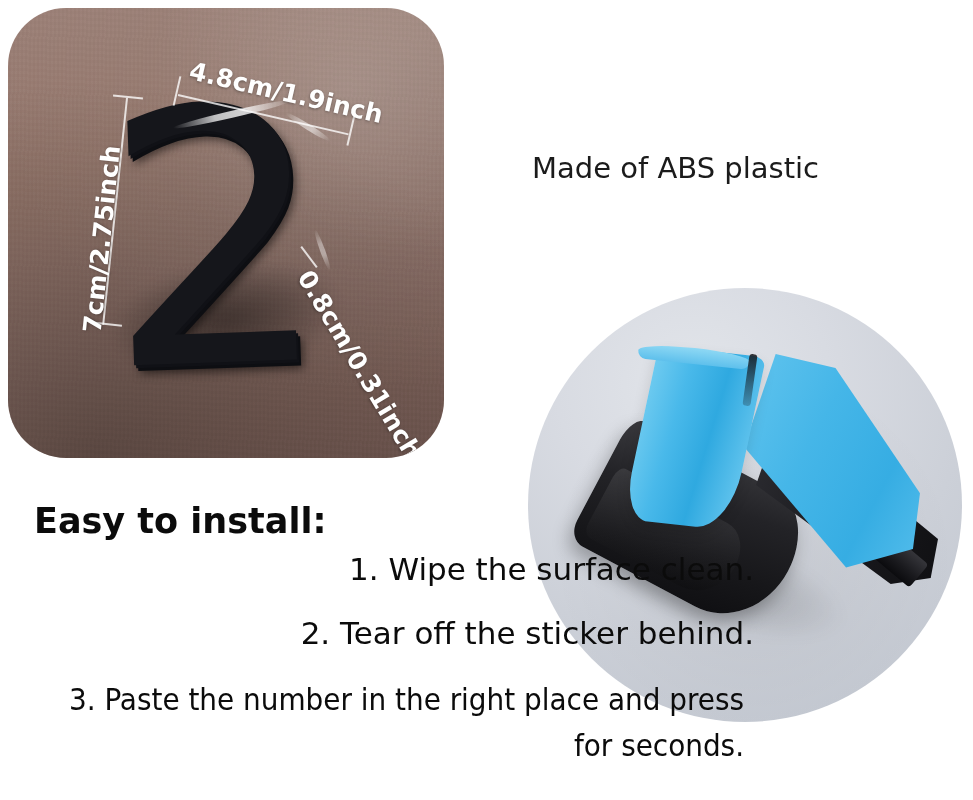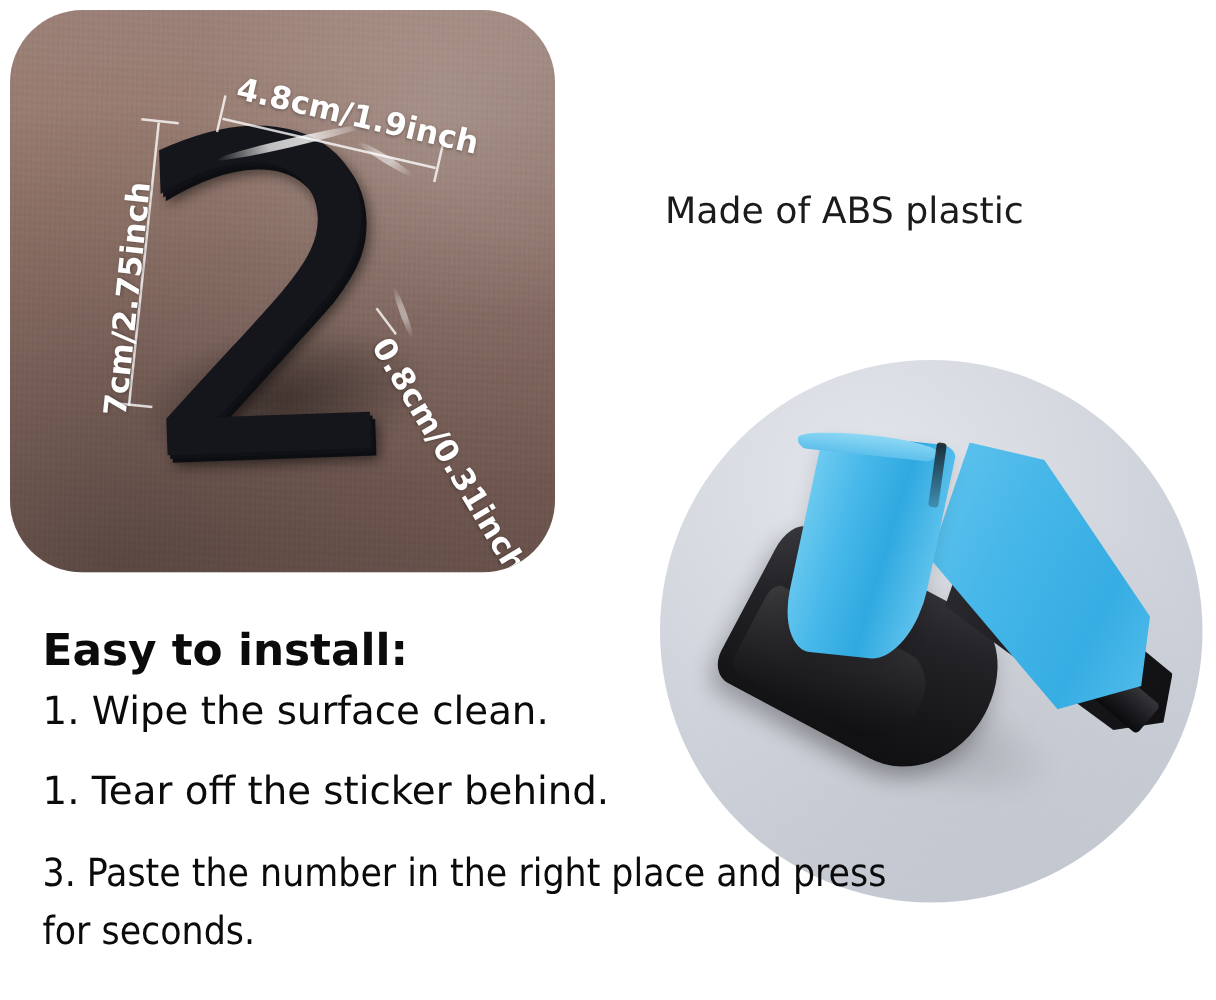--- a/index.html
+++ b/index.html
@@ -271,20 +271,21 @@
     line-height: 46px;
     margin-bottom: 4px;
   }
   .install-step {
     font-size: 31px;
     font-weight: 400;
     color: #0b0b0b;
     line-height: 42px;
     margin-bottom: 22px;
     white-space: nowrap;
+    text-align: right;
   }
   .install-step.wrap {
     white-space: normal;
     width: 710px;
     line-height: 46px;
     font-stretch: condensed;
     margin-bottom: 0;
   }
 </style>
 </head>
@@ -329,15 +330,15 @@
   <div class="strip-right-edge"></div>
   <div class="tape-right"></div>
   <div class="tape-left"></div>
   <div class="tape-left-edge"></div>
   <div class="tape-seam"></div>
 </div>
 
 <div class="install-block">
   <div class="install-heading">Easy to install:</div>
   <div class="install-step">1. Wipe the surface clean.</div>
-  <div class="install-step">1. Tear off the sticker behind.</div>
+  <div class="install-step">2. Tear off the sticker behind.</div>
   <div class="install-step wrap">3. Paste the number in the right place and press for seconds.</div>
 </div>
 
 </body></html>

